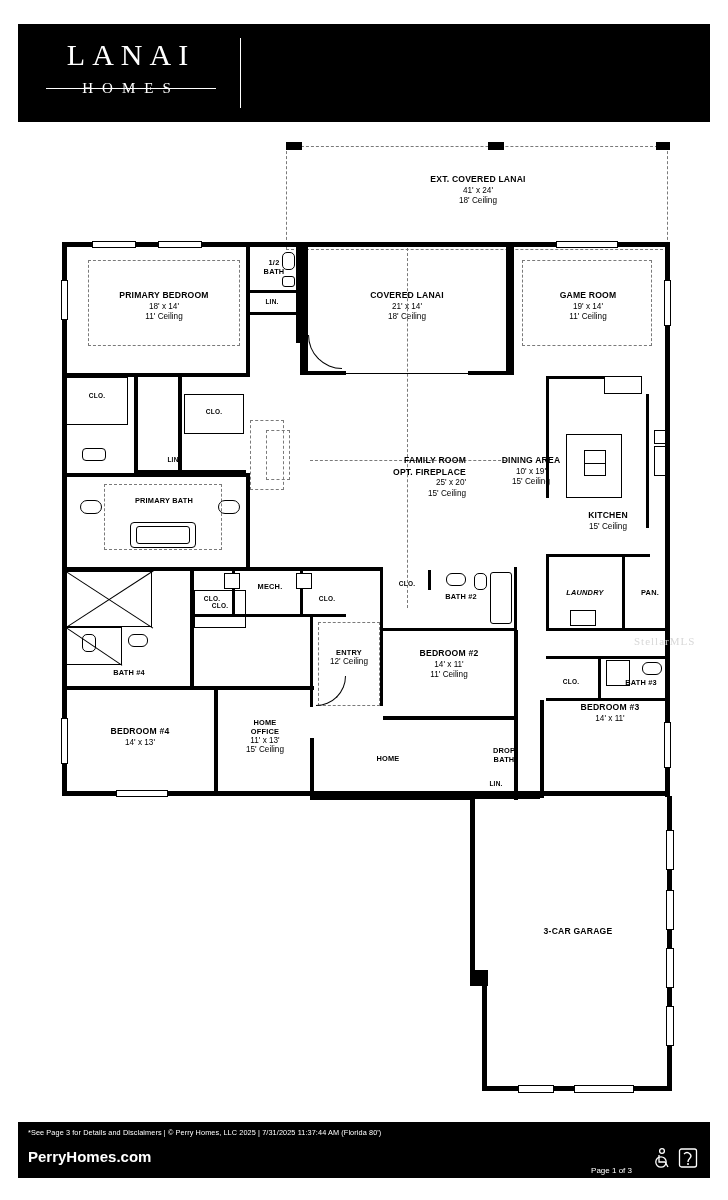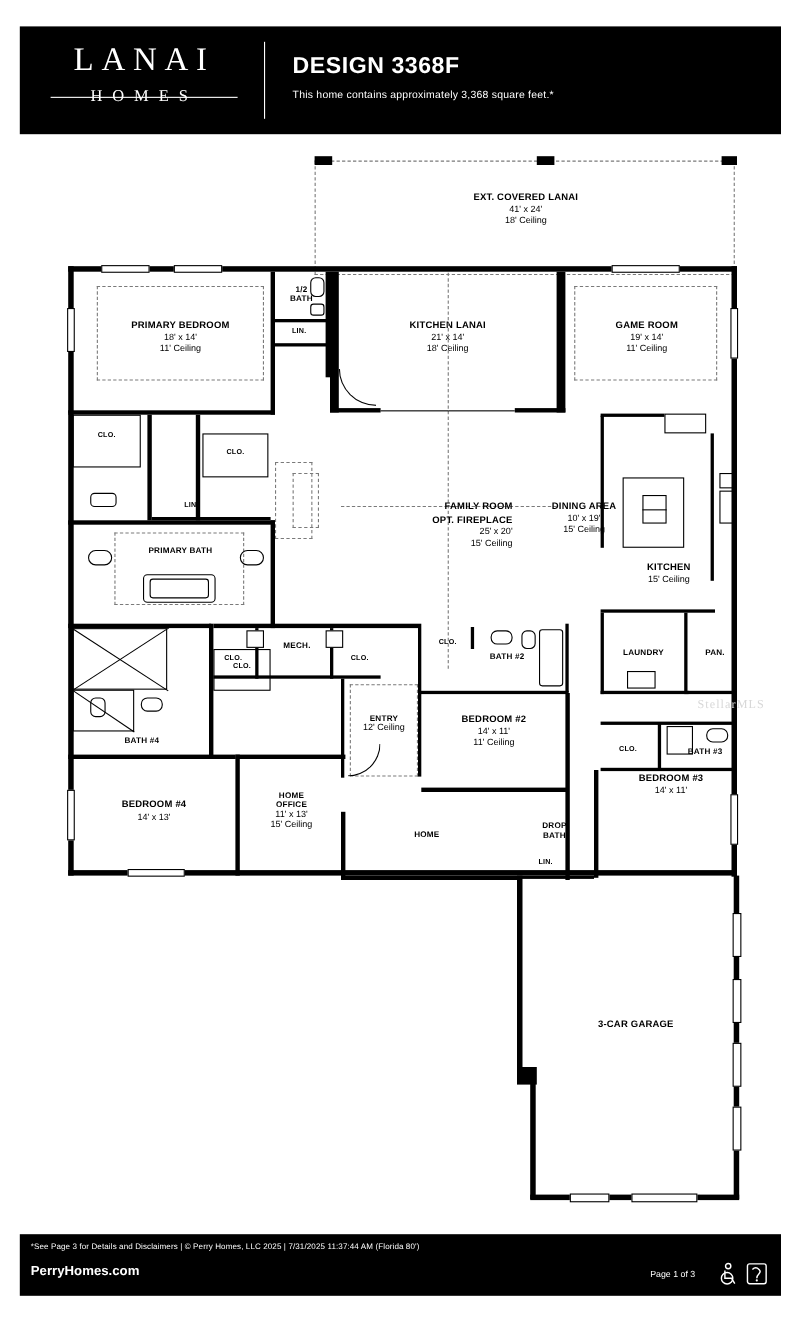--- a/index.html
+++ b/index.html
@@ -12,22 +12,22 @@
   .brand .homes{font-family:"Liberation Serif",serif;font-size:15px;letter-spacing:9px;line-height:20px;margin-top:6px;}
   .brand-rule{position:absolute;left:28px;top:64px;width:170px;height:1px;background:#fff;}
   .divider{position:absolute;left:222px;top:14px;width:1px;height:70px;background:#fff;}
   .title-wrap{position:absolute;left:248px;top:24px;}
   .title-wrap .design{font-size:21px;font-weight:bold;letter-spacing:0.5px;}
   .title-wrap .sub{font-size:9.5px;margin-top:9px;letter-spacing:.2px;}
 
   
   .footer{position:absolute;left:18px;top:1122px;width:692px;height:56px;background:#000;color:#fff;}
   .footer .fineprint{position:absolute;left:10px;top:6px;font-size:7.3px;letter-spacing:.1px;}
-  .footer .site{position:absolute;left:10px;top:26px;font-size:12px;font-weight:bold;}
-  .footer .pageno{position:absolute;right:78px;top:32px;font-size:8px;}
+  .footer .site{position:absolute;left:10px;top:26px;font-size:15px;font-weight:bold;}
+  .footer .pageno{position:absolute;right:78px;top:44px;font-size:8px;}
   .footer .acc{position:absolute;right:12px;top:24px;width:58px;height:24px;display:flex;gap:6px;align-items:center;justify-content:flex-end;}
   .footer .acc svg{display:block;}
 
   
   .plan{position:absolute;left:18px;top:130px;width:692px;height:985px;}
   .plan *{box-sizing:border-box;}
 
   
   .w{position:absolute;background:#000;}
   .thin{position:absolute;background:#000;}
@@ -50,24 +50,20 @@
 </head>
 <body>
 
 <div class="header">
   <div class="brand">
     <div class="perry">LANAI</div>
     <div class="homes">HOMES</div>
   </div>
   <div class="brand-rule"></div>
   <div class="divider"></div>
-  <div class="title-wrap">
-    <div class="design">DESIGN 3368F</div>
-    <div class="sub">This home contains approximately 3,368 square feet.*</div>
-  </div>
 </div>
 
 <div class="plan">
 
   <div class="dash" style="left:268px;top:16px;width:382px;height:104px;border-style:dashed;"></div>
   <div class="w" style="left:268px;top:12px;width:16px;height:8px;"></div>
   <div class="w" style="left:470px;top:12px;width:16px;height:8px;"></div>
   <div class="w" style="left:638px;top:12px;width:14px;height:8px;"></div>
   <div class="lab" style="left:360px;top:44px;width:200px;">
     <b>EXT. COVERED LANAI</b><br>
@@ -107,21 +103,21 @@
   <div class="box" style="left:264px;top:146px;width:13px;height:11px;border-radius:3px;"></div>
   <div class="w" style="left:232px;top:160px;width:50px;height:3px;"></div>
   <div class="lab xs" style="left:236px;top:168px;width:36px;">
     <b>LIN.</b>
   </div>
   <div class="w" style="left:232px;top:182px;width:50px;height:3px;"></div>
 
   <div class="w" style="left:282px;top:117px;width:8px;height:128px;"></div>
   <div class="w" style="left:488px;top:117px;width:8px;height:128px;"></div>
   <div class="lab" style="left:305px;top:160px;width:168px;">
-    <b>KITCHEN LANAI</b><br>
+    <b>COVERED LANAI</b><br>
     <span class="d">21' x 14'</span><br>
     <span class="d">18' Ceiling</span>
   </div>
   <div class="dashl" style="left:389px;top:118px;height:360px;"></div>
   <div class="dashb" style="left:292px;top:330px;width:196px;"></div>
 
   <div style="position:absolute;left:290px;top:205px;width:34px;height:34px;border-left:1px solid #000;border-bottom:1px solid #000;border-radius:0 0 0 34px;"></div>
 
   <div class="dash" style="left:504px;top:130px;width:130px;height:86px;"></div>
   <div class="lab" style="left:492px;top:160px;width:156px;">
@@ -211,21 +207,21 @@
   <div class="box" style="left:586px;top:246px;width:38px;height:18px;"></div>
   <div class="box" style="left:636px;top:316px;width:14px;height:30px;"></div>
   <div class="box" style="left:636px;top:300px;width:14px;height:14px;"></div>
   <div class="w" style="left:528px;top:248px;width:3px;height:120px;"></div>
   <div class="w" style="left:528px;top:246px;width:58px;height:3px;"></div>
   <div class="w" style="left:628px;top:264px;width:3px;height:134px;"></div>
   <div class="w" style="left:528px;top:424px;width:104px;height:3px;"></div>
 
   <div class="w" style="left:528px;top:427px;width:3px;height:74px;"></div>
   <div class="w" style="left:604px;top:427px;width:3px;height:74px;"></div>
-  <div class="lab sm" style="left:532px;top:458px;width:70px;"><b>LAUNDRY</b></div>
+  <div class="lab sm" style="left:532px;top:458px;width:70px;font-style:italic;"><b>LAUNDRY</b></div>
   <div class="lab sm" style="left:612px;top:458px;width:40px;"><b>PAN.</b></div>
   <div class="box" style="left:552px;top:480px;width:26px;height:16px;"></div>
   <div class="w" style="left:528px;top:498px;width:80px;height:3px;"></div>
   <div class="w" style="left:607px;top:498px;width:45px;height:3px;"></div>
 
   <div class="w" style="left:362px;top:437px;width:3px;height:64px;"></div>
   <div class="w" style="left:496px;top:437px;width:3px;height:62px;"></div>
   <div class="w" style="left:362px;top:498px;width:137px;height:3px;"></div>
   <div class="lab xs" style="left:368px;top:450px;width:42px;"><b>CLO.</b></div>
   <div class="lab sm" style="left:414px;top:462px;width:58px;"><b>BATH #2</b></div>

